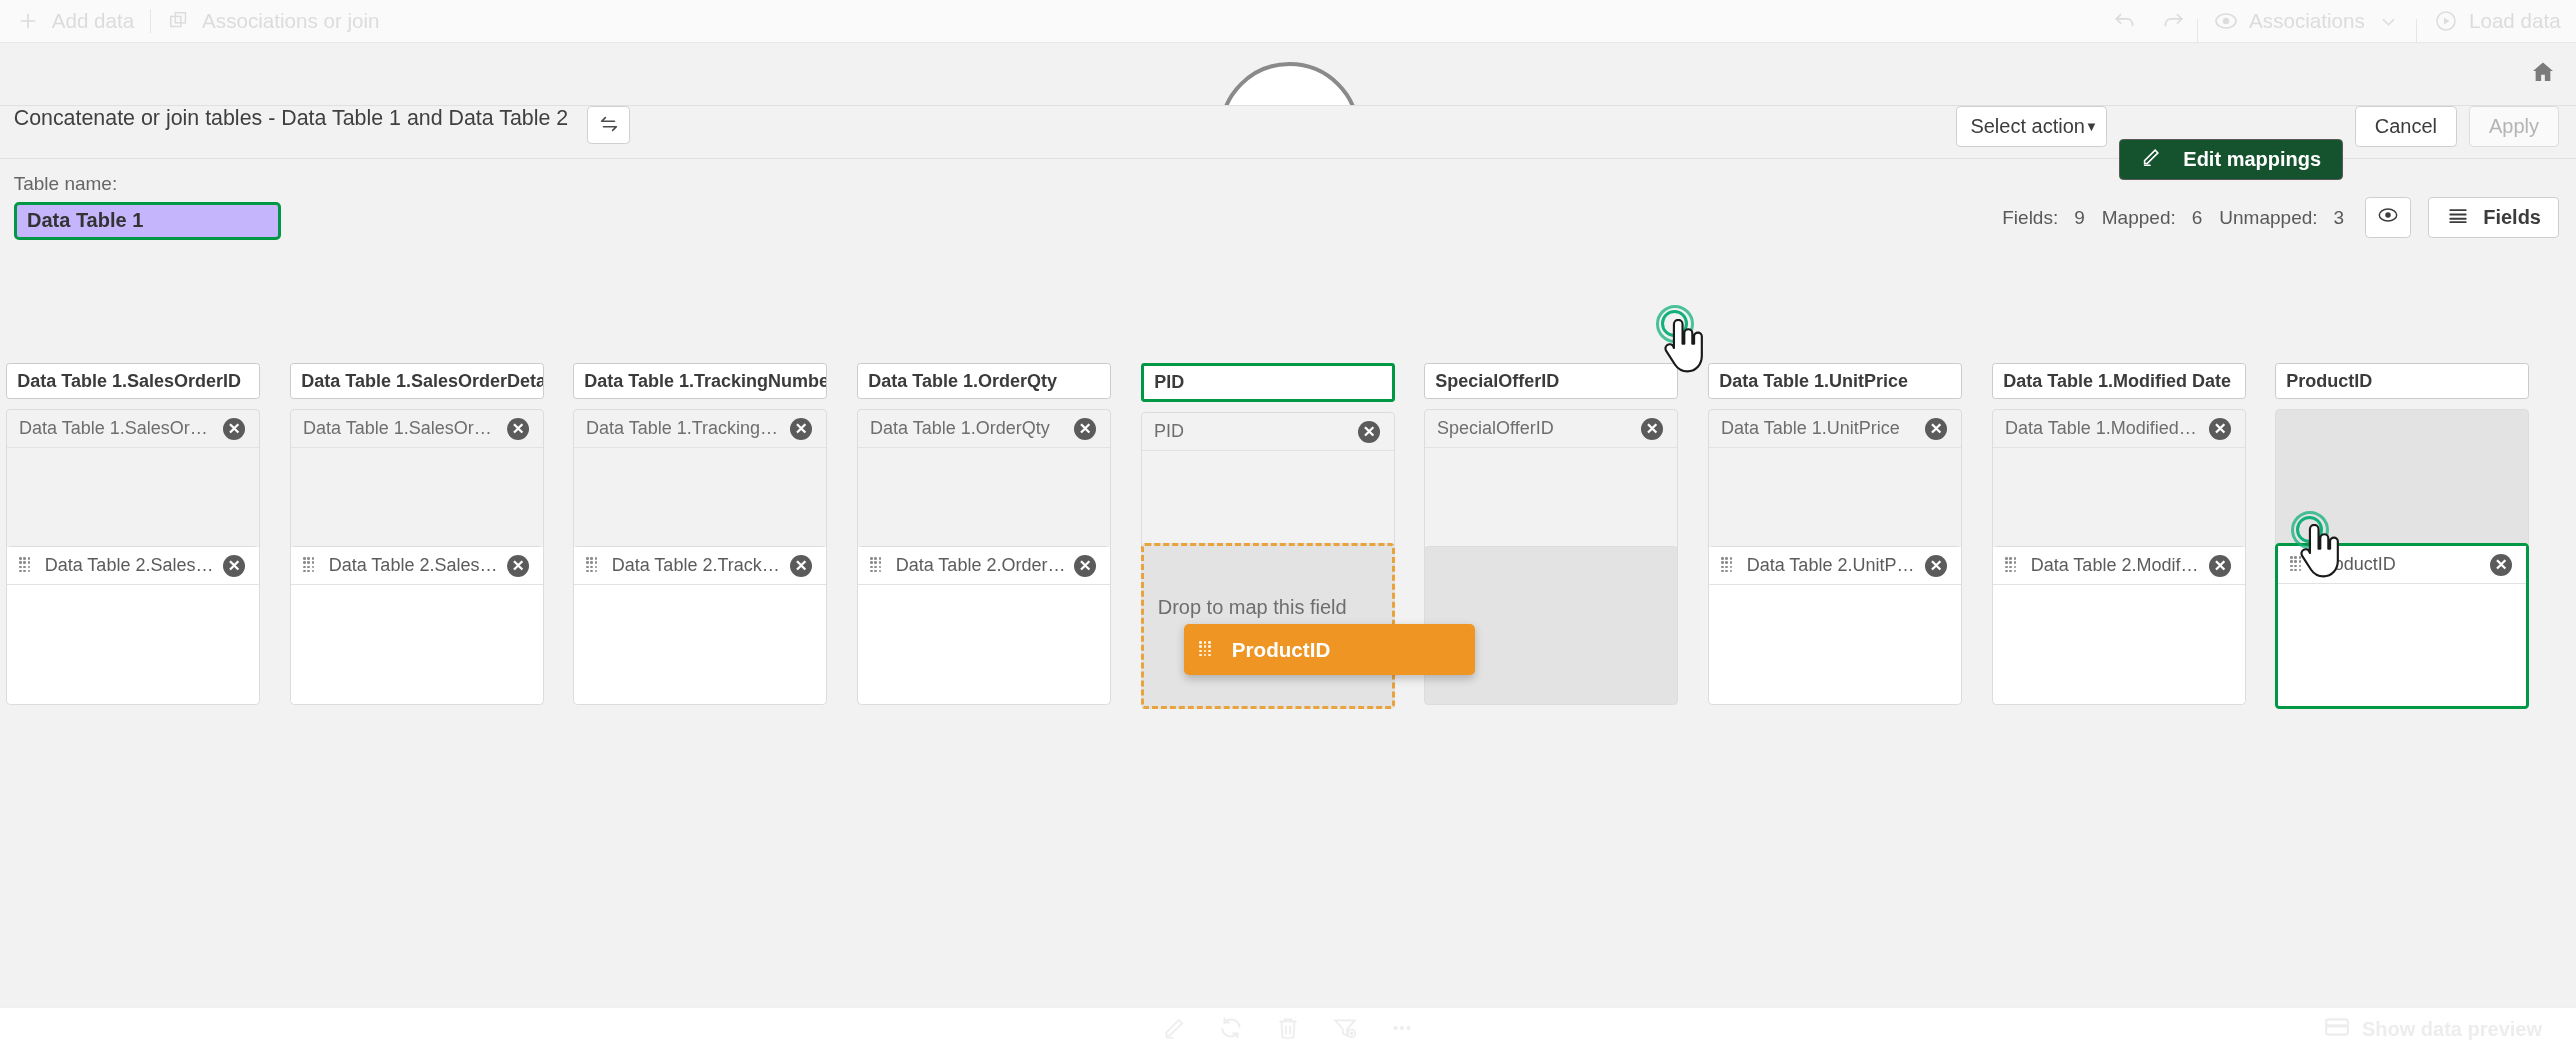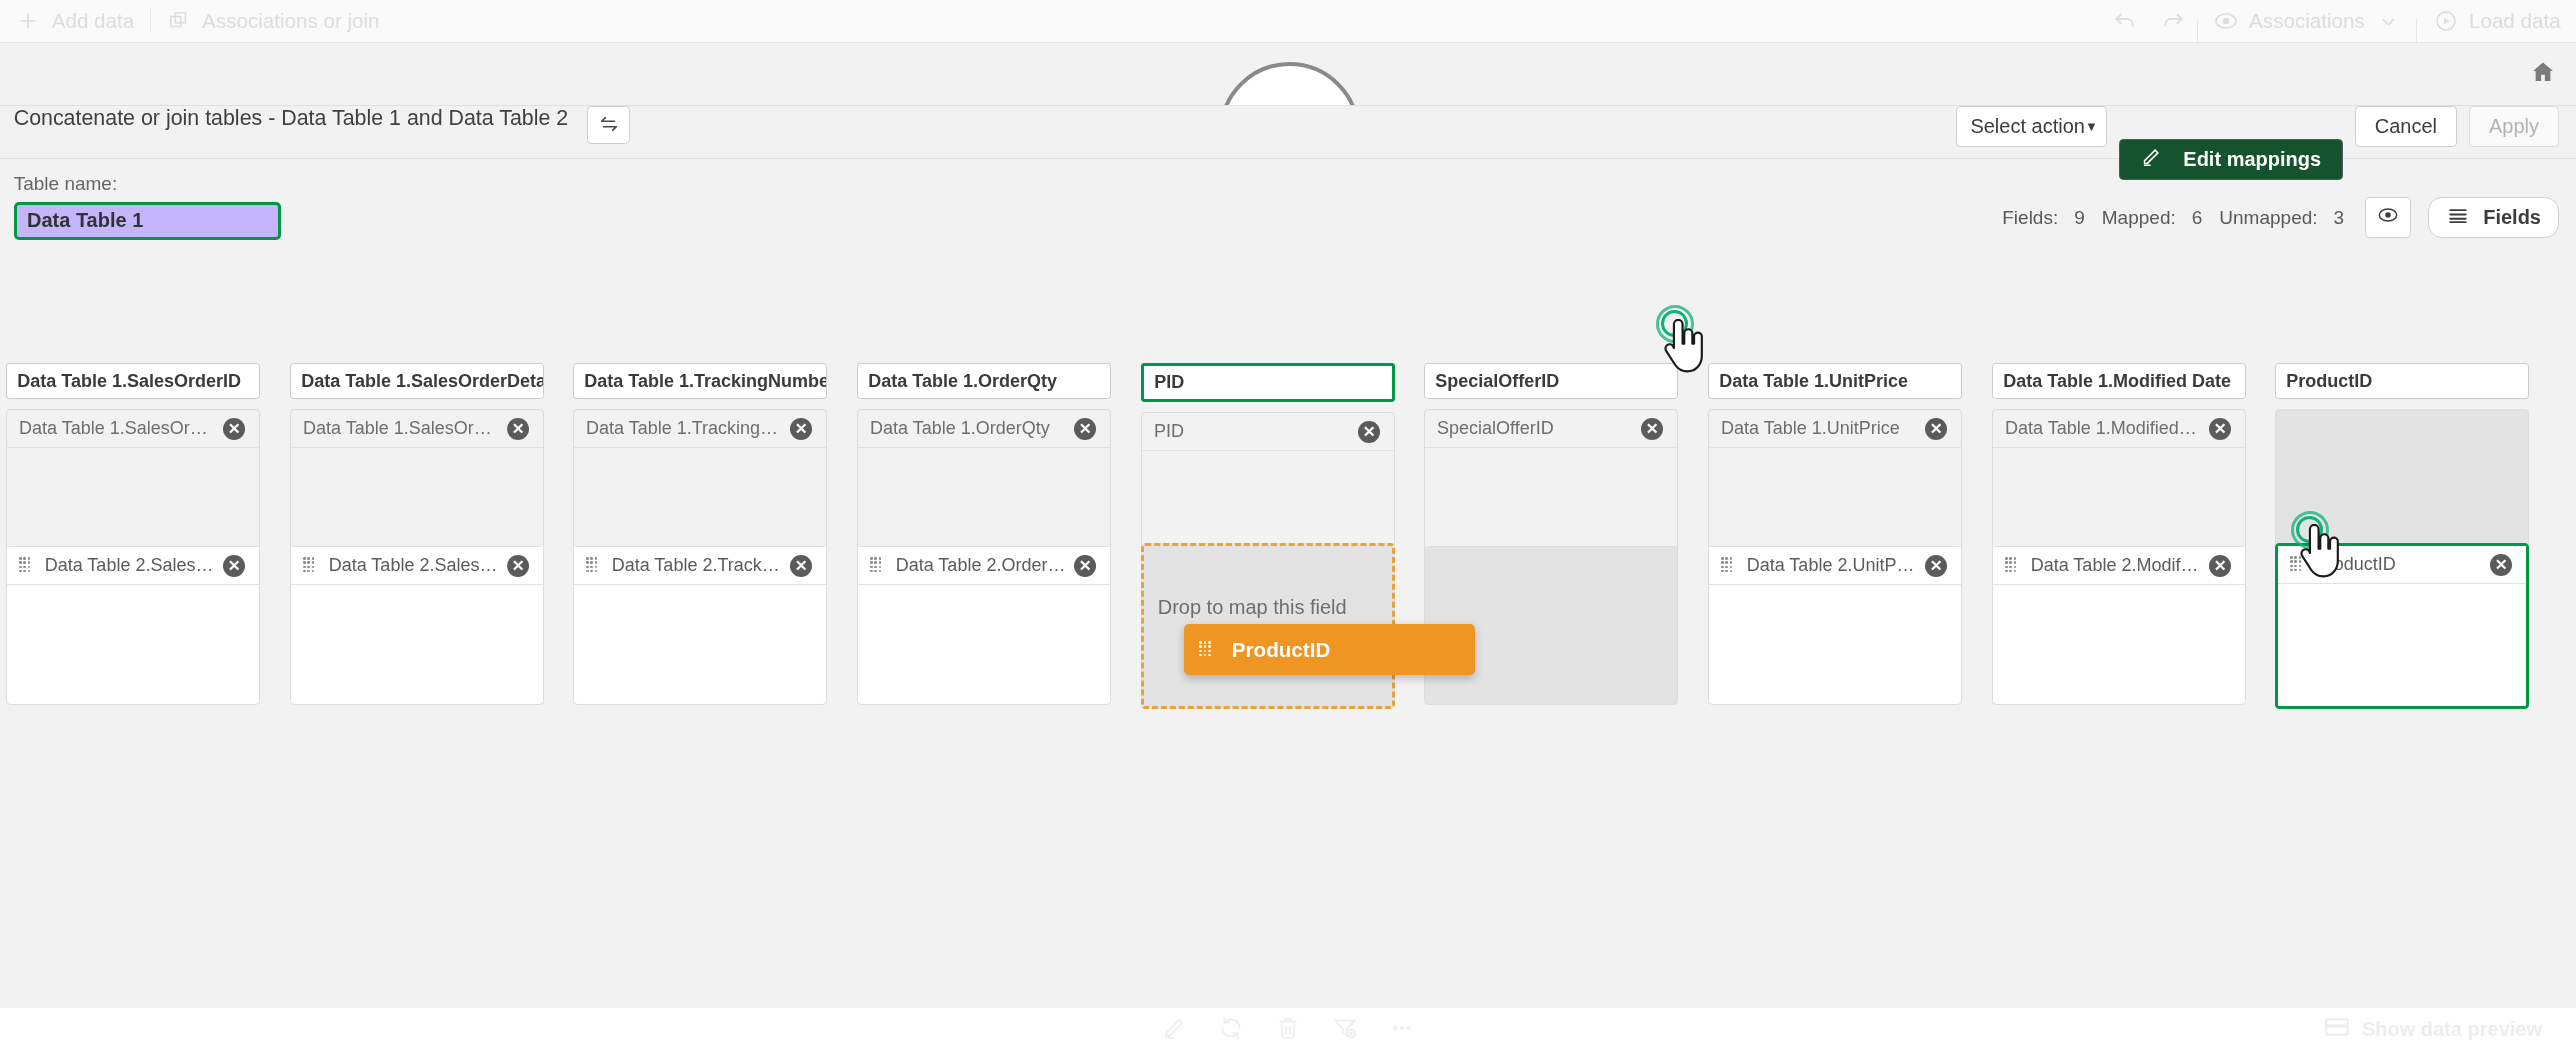--- a/index.html
+++ b/index.html
@@ -82,21 +82,21 @@
     position: absolute; right: 17px; top: 38px; display: flex; align-items: center;
     gap: 17px; font-size: 19px; color: #595959; white-space: nowrap;
   }
   .meta-pair { display: inline-flex; gap: 16px; }
   .eye-btn {
     width: 46px; height: 41px; border: 0.9px solid #cfcfcf; border-radius: 4.3px;
     background: #fff; display: flex; align-items: center; justify-content: center;
     margin-left: 3.4px;
   }
   .fields-btn {
-    height: 41px; border: 0.9px solid #cfcfcf; border-radius: 14px; background: #fff;
+    height: 41px; border: 0.9px solid #cfcfcf; border-radius: 4px; background: #fff;
     display: flex; align-items: center; gap: 13.7px; padding: 14px 17px;
     font-size: 20px; color: #3c3c3c; font-weight: bold;
   }
 
   
   .grid {
     position: absolute; left: 6px; top: 257px; width: 2552px; height: 480px;
   }
   .col { position: absolute; top: 0; width: 254px; }
 

